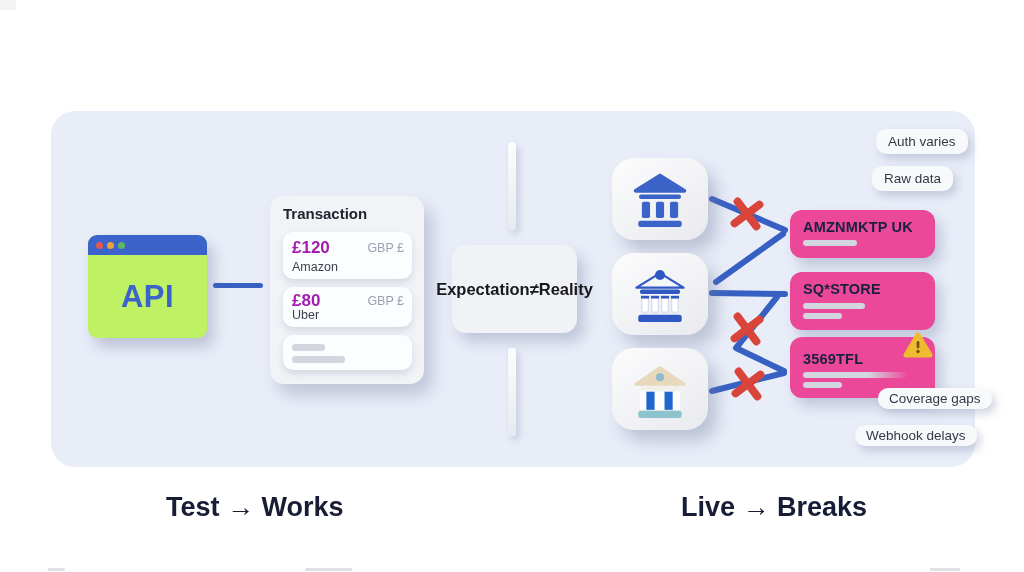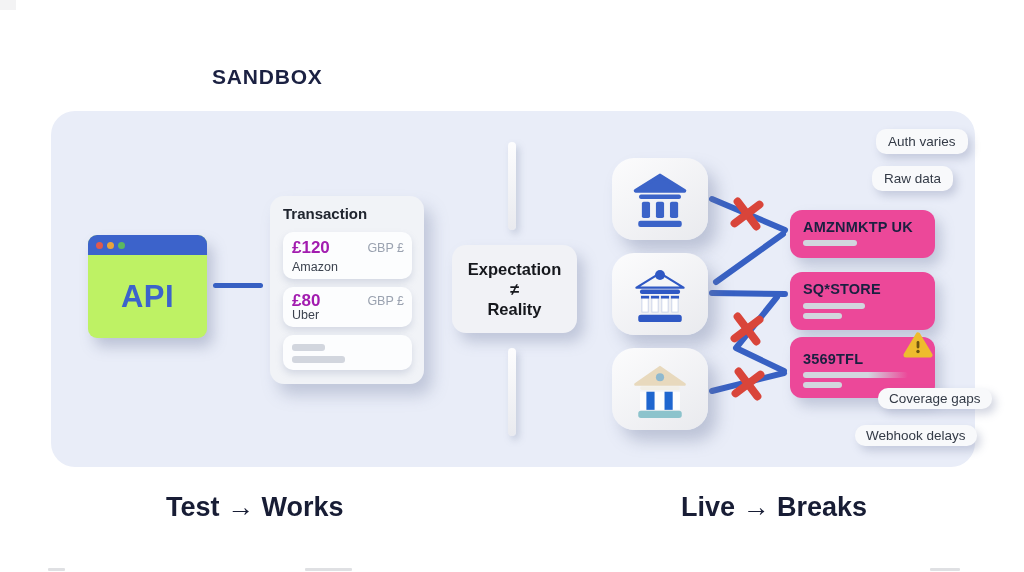--- a/index.html
+++ b/index.html
@@ -47,21 +47,21 @@
   .txn-row2 .txn-amt{top:4px;}
   .txn-row2 .txn-cur{top:7px;}
   .skel{position:absolute;border-radius:3px;background:#d2d6de;}
 
   
   .divider{width:8px;border-radius:4px;background:linear-gradient(180deg,#fdfdfe,#e9eaef);
            box-shadow:3px 4px 7px rgba(130,140,170,.35);}
   .div-top{left:508px;top:142px;height:88px;}
   .div-bot{left:508px;top:348px;height:88px;}
   .exp-box{left:452px;top:245px;width:125px;height:88px;border-radius:14px;background:#f1f2f6;
-           box-shadow:7px 9px 14px rgba(115,125,160,.35);display:flex;flex-direction:column;
+           box-shadow:7px 9px 14px rgba(115,125,160,.35);display:flex;flex-direction:row;
            align-items:center;justify-content:center;}
   .exp-box div{font-size:16.5px;font-weight:600;color:#16181d;line-height:20px;text-align:center;}
 
   
   .bank-card{left:612px;width:96px;height:82px;border-radius:22px;
              background:linear-gradient(145deg,#fcfcfd,#e9eaee);
              box-shadow:9px 11px 16px rgba(115,125,160,.38);
              display:flex;align-items:center;justify-content:center;}
   .bank1{top:158px;} .bank2{top:253px;} .bank3{top:348px;}
 
@@ -89,21 +89,20 @@
   .notch{left:0;top:0;width:16px;height:10px;background:#f3f3f4;}
   .botbar{background:#dfe0e3;height:3px;top:568px;border-radius:1px;}
 </style>
 </head>
 <body>
 
 <div class="stage">
 
   <div class="abs notch"></div>
 
-  <div class="abs hdr hdr-sandbox">SANDBOX</div>
 
   <div class="abs panel"></div>
 
   <svg class="abs lines-svg" viewBox="0 0 1024 572">
     <g stroke="#3760c3" stroke-width="6" stroke-linecap="round" stroke-linejoin="round" fill="none">
       <path d="M712 199 L785 230"></path>
       <path d="M783 234 L716 282"></path>
       <path d="M712 293 L785 294"></path>
       <path d="M777 297 L736 348 L784 371"></path>
       <path d="M712 391 L784 373"></path>

